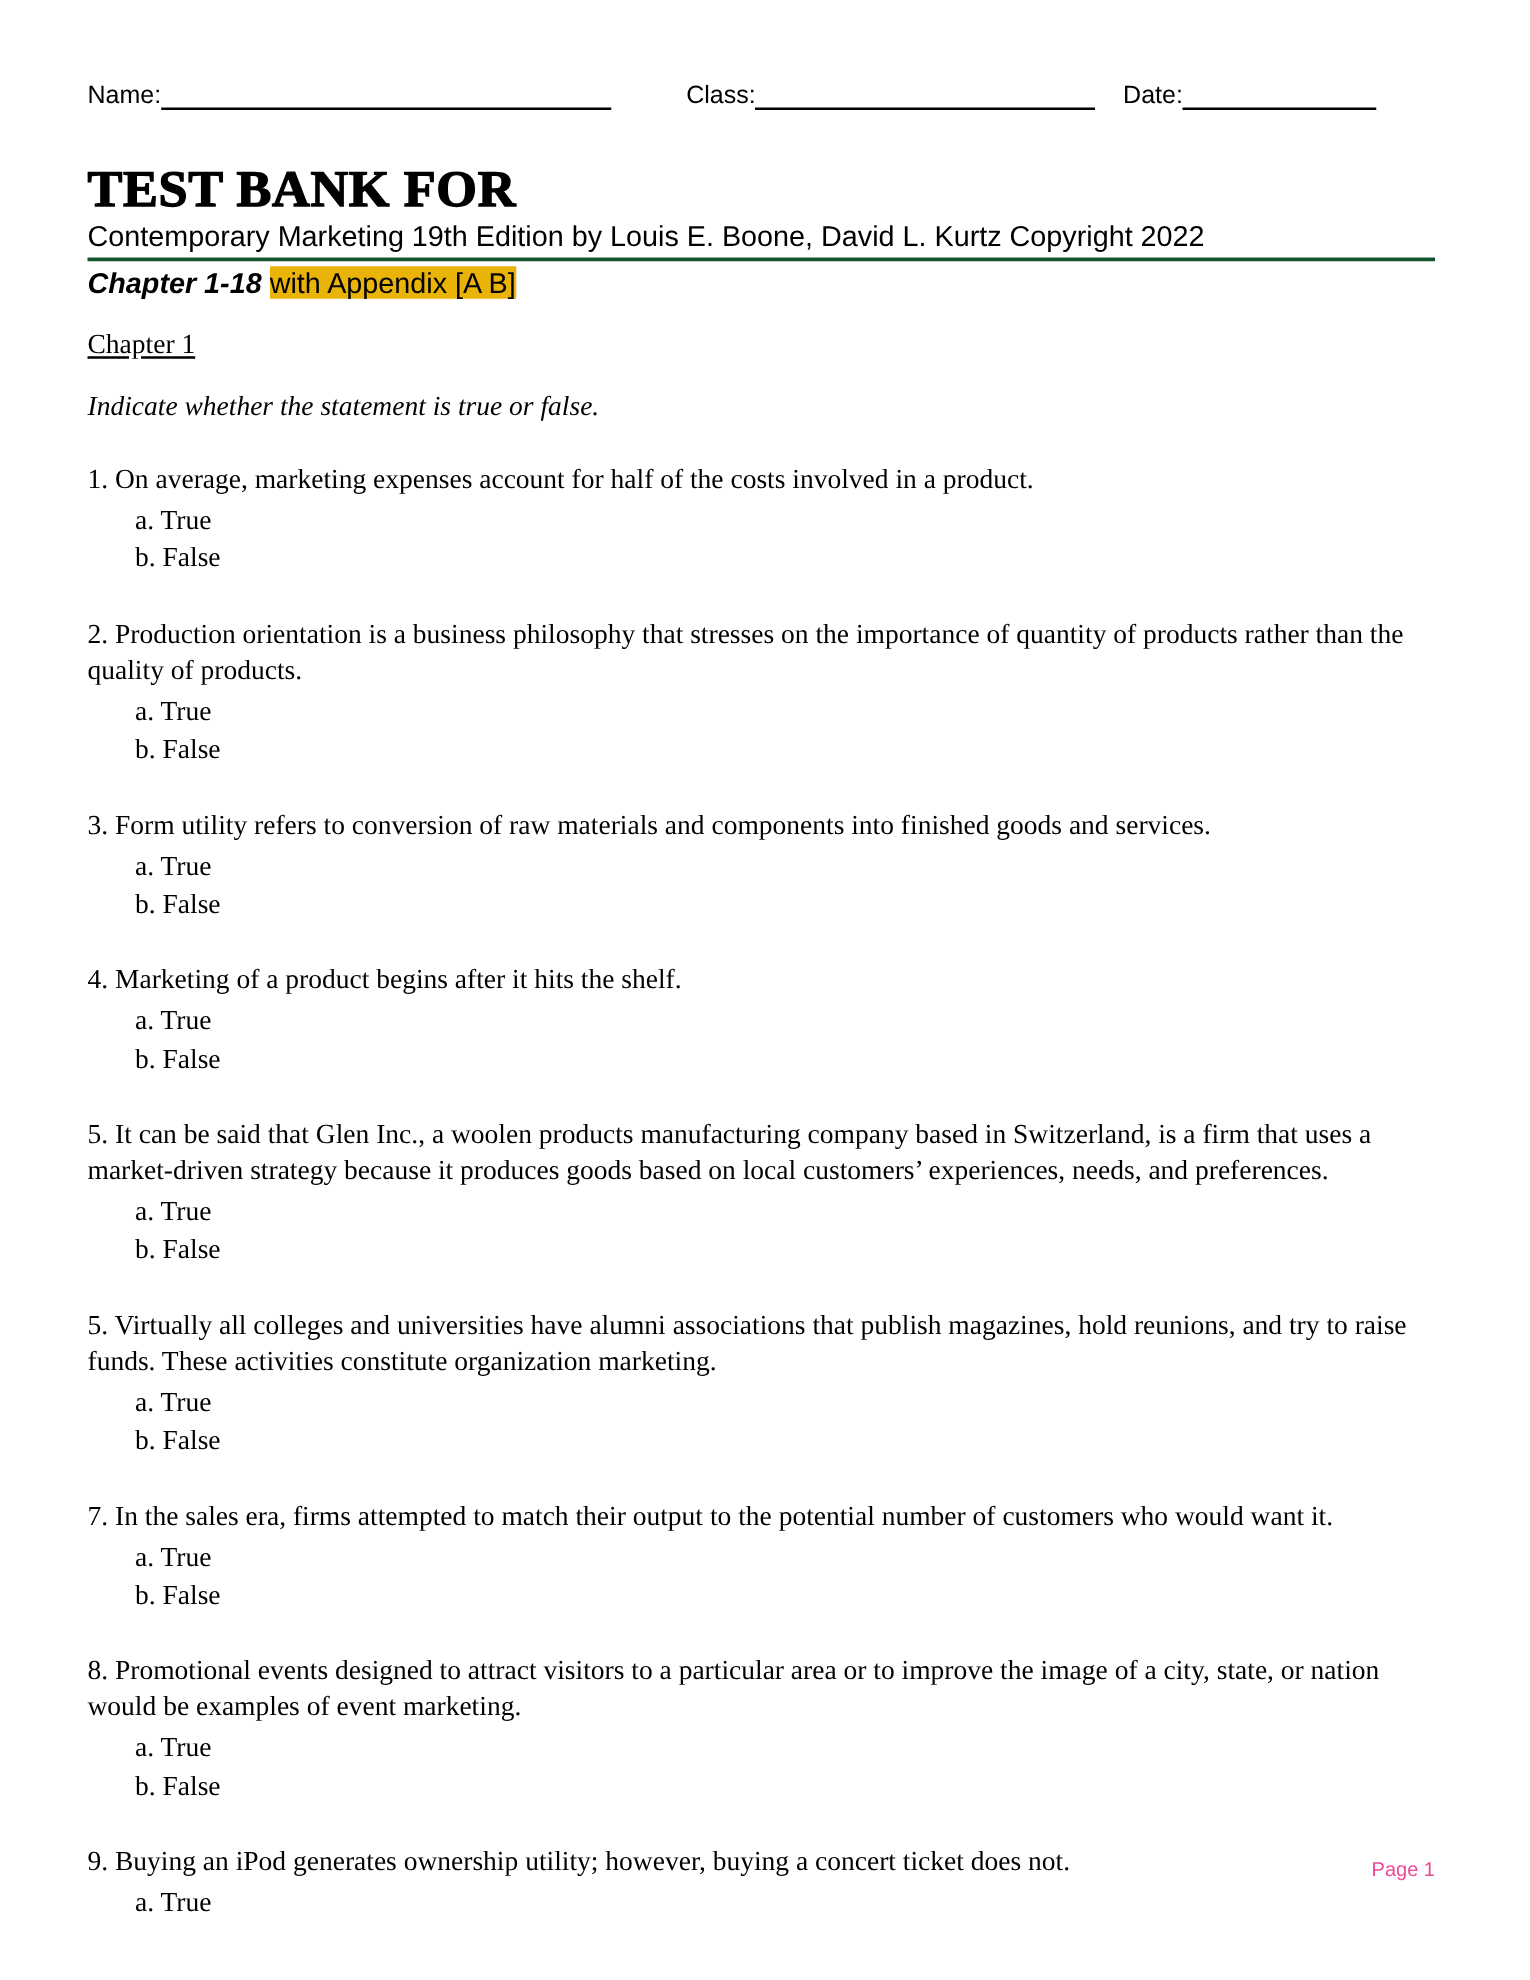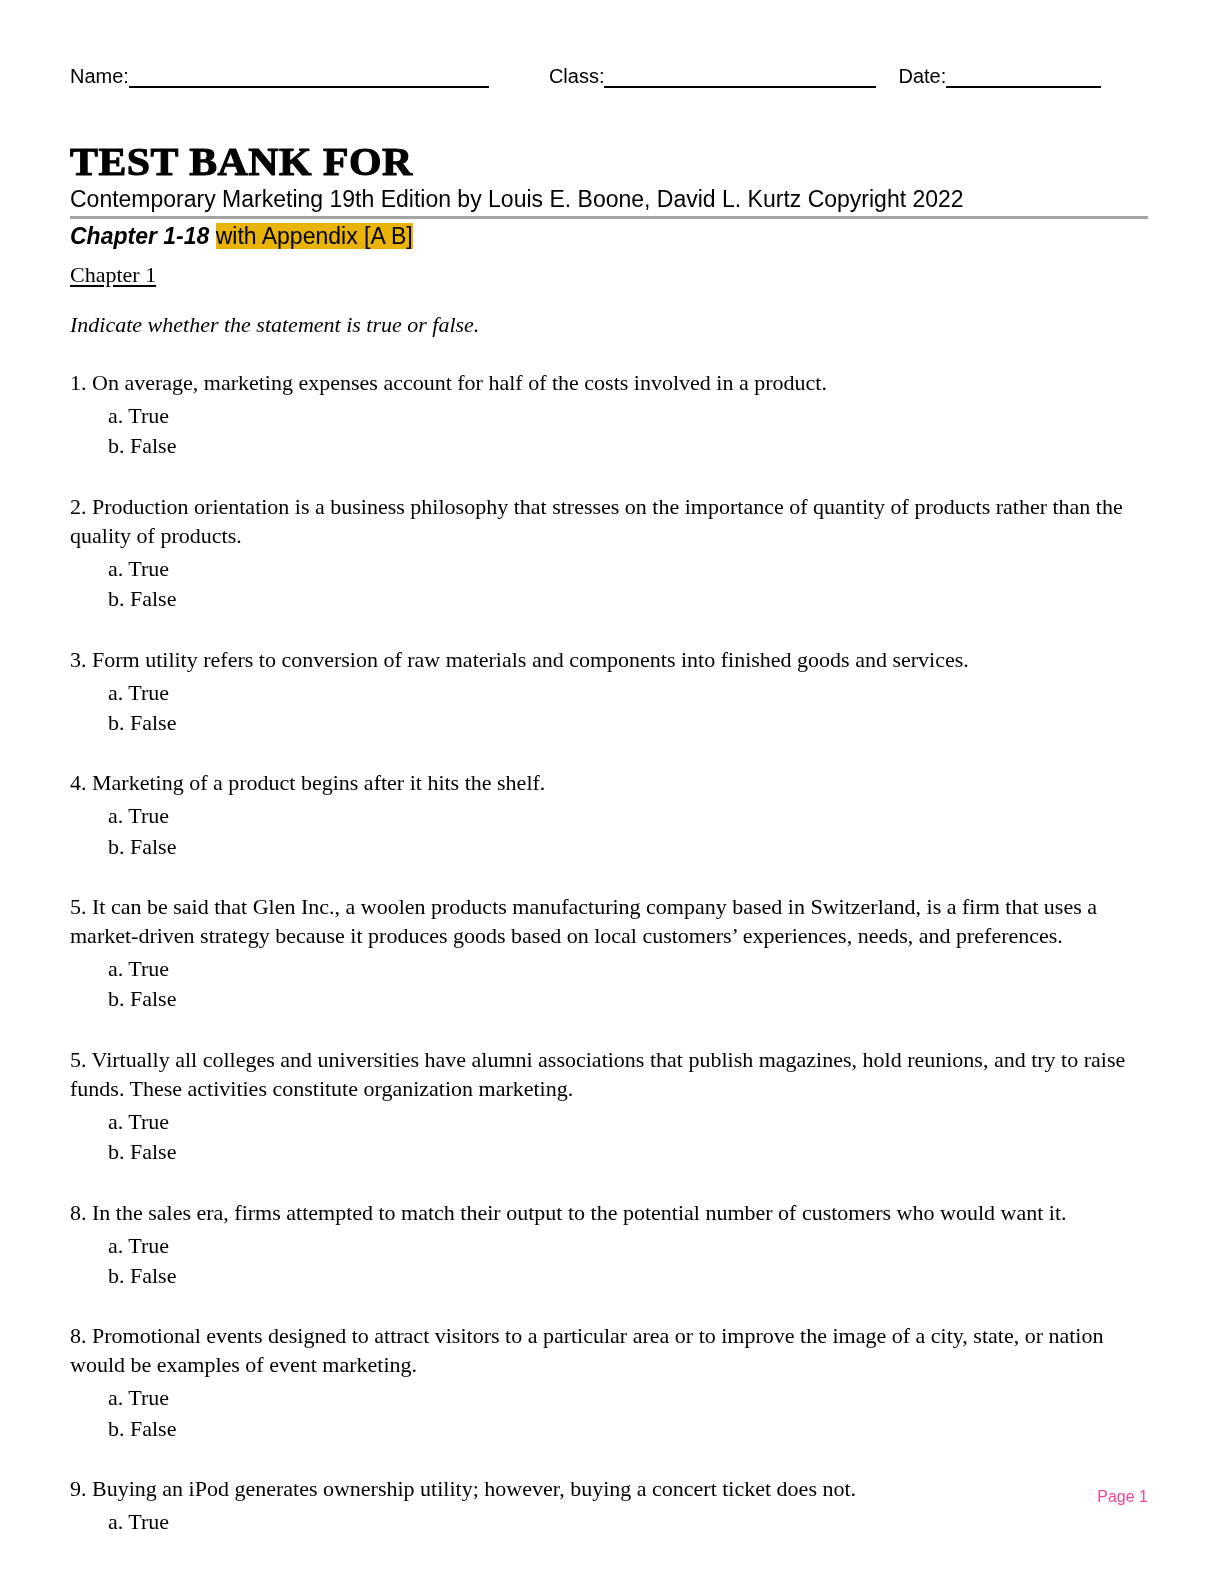--- a/index.html
+++ b/index.html
@@ -48,42 +48,42 @@
   }
   .rule-name  { width: 360px; }
   .rule-class { width: 272px; }
   .rule-date  { width: 155px; }
   .gap-a { width: 60px; }
   .gap-b { width: 22px; }
 
   
   .title-block {
     position: absolute;
-    top: 141px;
+    top: 131px;
     left: 70px;
     width: 1078px;
   }
   .doc-title {
     font-family: "Liberation Serif", "DejaVu Serif", serif;
     font-weight: bold;
     font-size: 41px;
     letter-spacing: 0.5px;
     line-height: 1.0;
     margin: 0 0 4px 0;
     transform: scaleX(1.02);
     transform-origin: left center;
     -webkit-text-stroke: 1.1px #000;
   }
   .doc-subtitle {
     font-family: "Liberation Sans", "DejaVu Sans", sans-serif;
     font-size: 23px;
     line-height: 1.15;
     margin: 0;
     padding-bottom: 4px;
-    border-bottom: 3px solid #a3a3a3;
+    border-bottom: 3px solid #14532d;
   }
   .chapter-range {
     font-family: "Liberation Sans", "DejaVu Sans", sans-serif;
     font-size: 23px;
     line-height: 1.15;
     margin: 4px 0 0 0;
     white-space: nowrap;
   }
   .chapter-range .bold-part {
     font-weight: bold;
@@ -222,21 +222,21 @@
           </div>
         </div>
         <div class="question-block">
           <p class="q-text">5. Virtually all colleges and universities have alumni associations that publish magazines, hold reunions, and try to raise funds. These activities constitute organization marketing.</p>
           <div class="choices">
             <div class="choice">a. True</div>
             <div class="choice">b. False</div>
           </div>
         </div>
         <div class="question-block">
-          <p class="q-text">8. In the sales era, firms attempted to match their output to the potential number of customers who would want it.</p>
+          <p class="q-text">7. In the sales era, firms attempted to match their output to the potential number of customers who would want it.</p>
           <div class="choices">
             <div class="choice">a. True</div>
             <div class="choice">b. False</div>
           </div>
         </div>
         <div class="question-block">
           <p class="q-text">8. Promotional events designed to attract visitors to a particular area or to improve the image of a city, state, or nation would be examples of event marketing.</p>
           <div class="choices">
             <div class="choice">a. True</div>
             <div class="choice">b. False</div>

